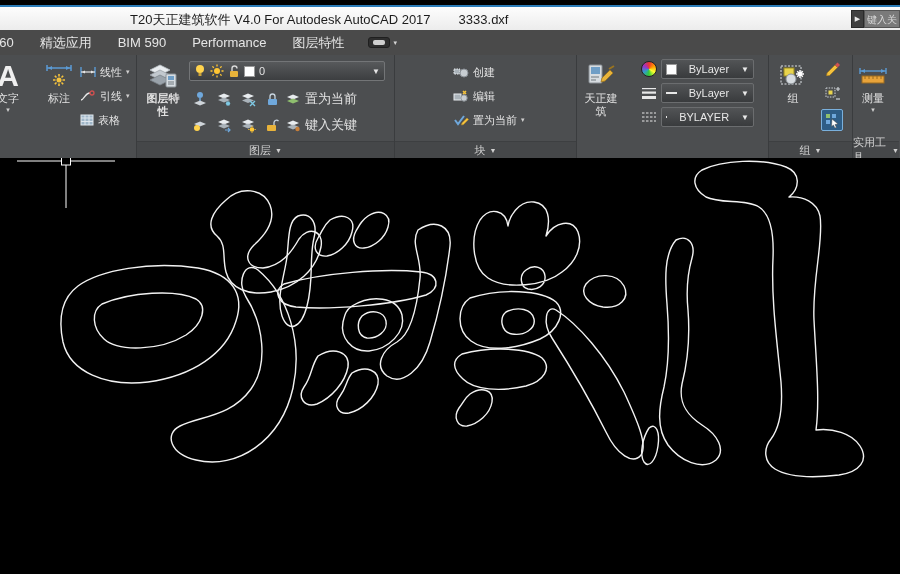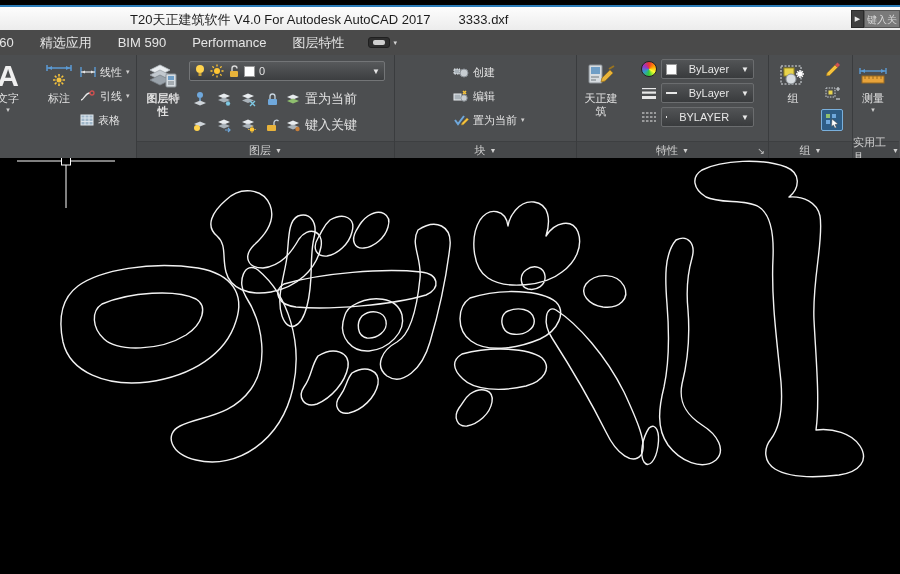--- a/index.html
+++ b/index.html
@@ -377,25 +377,20 @@
               <path d="M1,2 H15 M1,6 H15 M1,10 H15" stroke="#e8e8e8" stroke-width="1.2" stroke-dasharray="2.5,1.5"></path>
             </svg>
             <div class="combo">
               <span class="lt-line"></span>
               <span>BYLAYER</span>
               <span class="caret">▼</span>
             </div>
           </div>
         </div>
       </div>
-      <div class="panel-footer">
-        <span>特性</span>
-        <span class="caret">▼</span>
-        <span class="launcher">↘</span>
-      </div>
     </div>
 
     <div class="panel panel-group">
       <div class="panel-body">
         <div class="bigbtn" style="position:absolute; left:4px; top:0; width:40px;">
           <div class="ic">
             <svg class="icon" width="30" height="28" viewBox="0 0 30 28">
               <rect x="3" y="4" width="20" height="18" fill="none" stroke="#dfe3e7" stroke-dasharray="2,1.5"></rect>
               <rect x="6" y="6" width="10" height="8" fill="#e8d44d" stroke="#9a8a20"></rect>
               <circle cx="13" cy="17" r="5" fill="#d7dce0" stroke="#8a9096"></circle>

